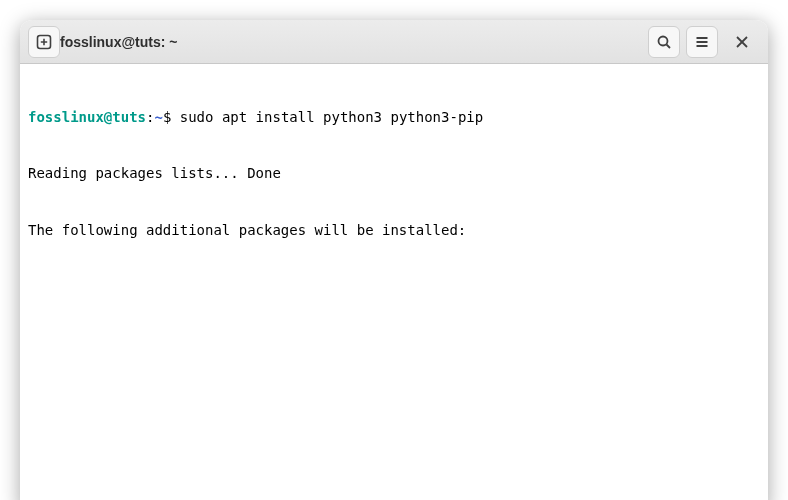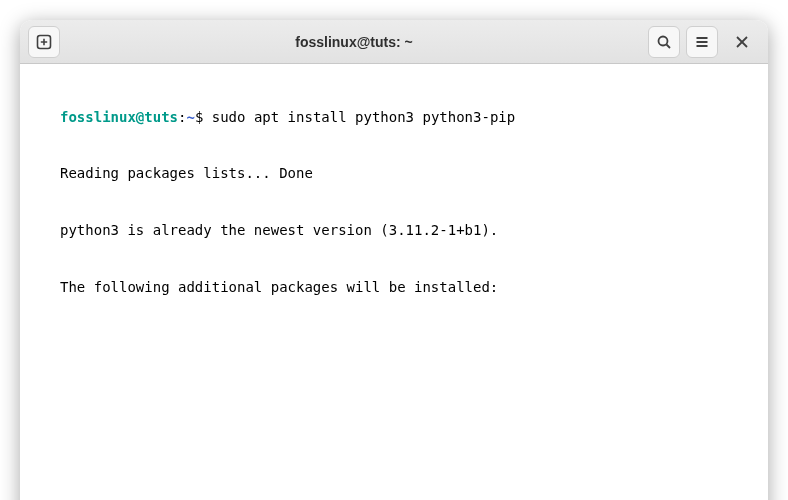--- a/index.html
+++ b/index.html
@@ -28,21 +28,21 @@
       border-bottom: 1px solid #c8c8c8;
       padding: 0 8px;
     }
     .titlebar-left {
       display: flex;
       align-items: center;
       flex: 0 0 auto;
     }
     .titlebar-center {
       flex: 1 1 auto;
-      text-align: center;
+      text-align: left;
       font-weight: 600;
       font-size: 14px;
       color: #2f2f2f;
     }
     .titlebar-right {
       display: flex;
       align-items: center;
       gap: 6px;
       flex: 0 0 auto;
     }
@@ -82,21 +82,20 @@
       color: #009a8a;
       font-weight: bold;
     }
     .prompt-path {
       color: #3a5fcd;
       font-weight: bold;
     }
     .line {
       white-space: pre-wrap;
       word-break: break-word;
-      margin-left: 32px;
     }
     svg {
       display: block;
     }
   </style>
 </head>
 <body>
 
 <div class="terminal-window">
 
@@ -130,21 +129,20 @@
           <line x1="1" y1="1" x2="11" y2="11"></line>
           <line x1="11" y1="1" x2="1" y2="11"></line>
         </svg>
       </div>
     </div>
   </div>
 
   <div class="terminal-body">
     <div class="line"><span class="prompt-host">fosslinux@tuts</span><span>:</span><span class="prompt-path">~</span><span>$ </span><span>sudo apt install python3 python3-pip</span></div>
     <div class="line">Reading packages lists... Done</div>
-    <div class="line">python3 is already the newest version (3.11.2-1+b1).</div>
     <div class="line">The following additional packages will be installed:</div>
     
     
     
     
     
     
     
     
     

